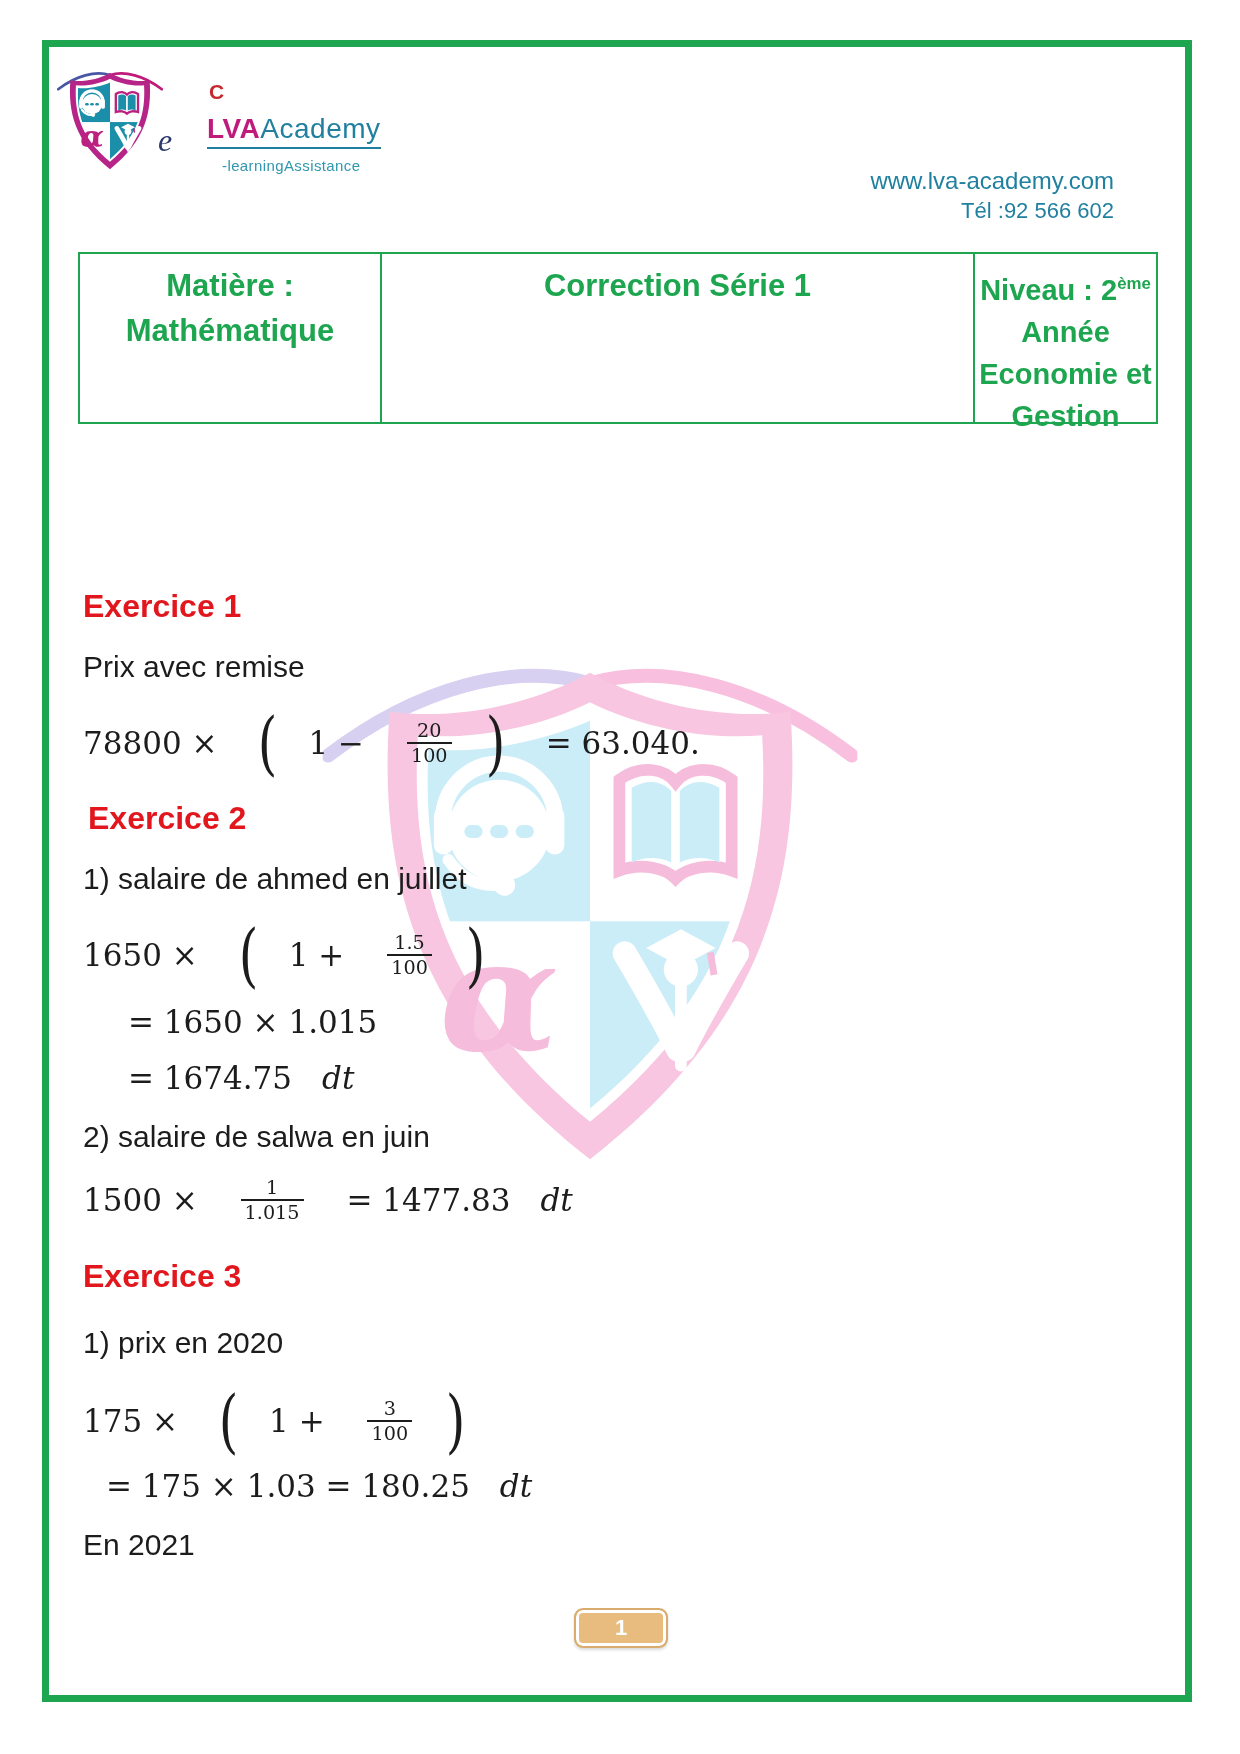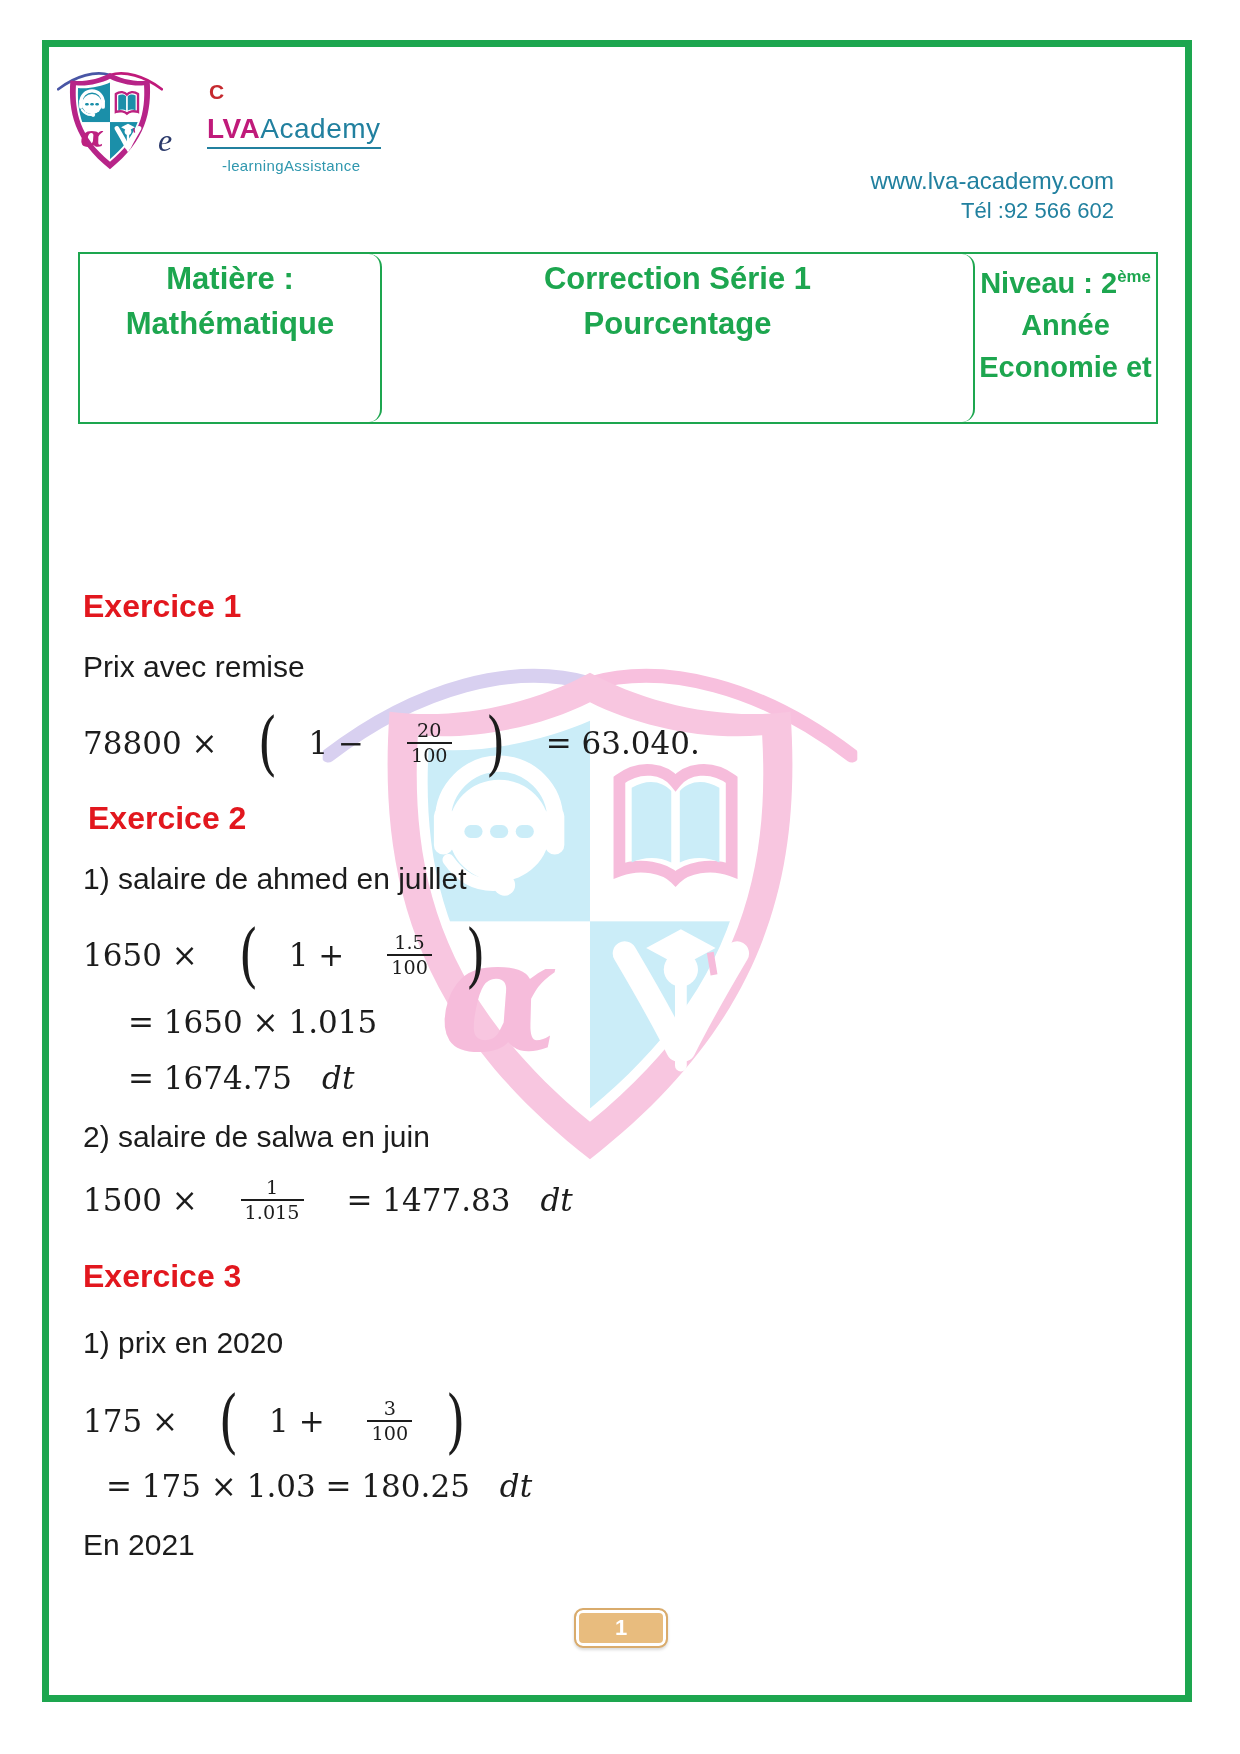--- a/index.html
+++ b/index.html
@@ -26,21 +26,21 @@
   .brand-bold{color:var(--magenta);font-weight:bold;margin-top:28px;}
   .brand-light{color:var(--teal);}
   .tagline{position:absolute;left:222px;top:157px;font-size:15px;color:var(--teal_light);letter-spacing:.4px;}
   .website{position:absolute;right:126px;top:167px;font-size:24px;color:var(--teal);}
   .phone{position:absolute;right:126px;top:198px;font-size:22px;color:var(--teal);}
 
   
   .info-table{position:absolute;left:78px;top:252px;width:1080px;height:172px;
               border:2px solid var(--green);box-sizing:border-box;display:flex;
               text-align:center;color:var(--green);font-weight:bold;}
-  .cell{box-sizing:border-box;padding-top:2px;border-radius:13px;}
+  .cell{box-sizing:border-box;padding-top:9px;}
   .c1{width:302px;border-right:2px solid var(--green);font-size:31px;line-height:45px;}
   .c2{width:593px;border-right:2px solid var(--green);font-size:31px;line-height:45px;}
   .c3{flex:1;font-size:29px;line-height:42px;}
   .c3 sup{font-size:58%;}
 
   
   .ex-h{position:absolute;left:83px;color:var(--red);font-weight:bold;font-size:32px;}
   .body-line{position:absolute;left:83px;font-size:30px;color:var(--ink);}
   .math{position:absolute;left:83px;font-family:"DejaVu Serif",serif;font-size:31px;color:var(--ink);
         display:flex;align-items:center;white-space:pre;gap:30px;}
@@ -143,26 +143,26 @@
   <div class="website">www.lva-academy.com</div>
   <div class="phone">Tél :92 566 602</div>
 
   <div class="info-table">
     <div class="cell c1">
       <div>Matière :</div>
       <div>Mathématique</div>
     </div>
     <div class="cell c2">
       <div>Correction Série 1</div>
-      <div>Pourcentage</div>
     </div>
     <div class="cell c3">
       <div><span>Niveau : 2</span><sup>ème</sup></div>
       <div>Année</div>
       <div>Economie et</div>
+      <div>Gestion</div>
     </div>
   </div>
 
   <div class="ex-h" style="top:588px">Exercice 1</div>
   <div class="body-line" style="top:650px">Prix avec remise</div>
   <div class="math" style="top:710px"><span class="mtext">78800 × </span><span class="paren">(</span><span class="mtext">1 − </span><span class="frac"><span class="num">20</span><span class="den">100</span></span><span class="paren">)</span><span class="mtext"> = 63.040.</span></div>
 
   <div class="ex-h" style="top:800px;left:88px">Exercice 2</div>
   <div class="body-line" style="top:862px">1) salaire de ahmed en juillet</div>
   <div class="math" style="top:922px"><span class="mtext">1650 × </span><span class="paren">(</span><span class="mtext">1 + </span><span class="frac"><span class="num">1.5</span><span class="den">100</span></span><span class="paren">)</span></div>

